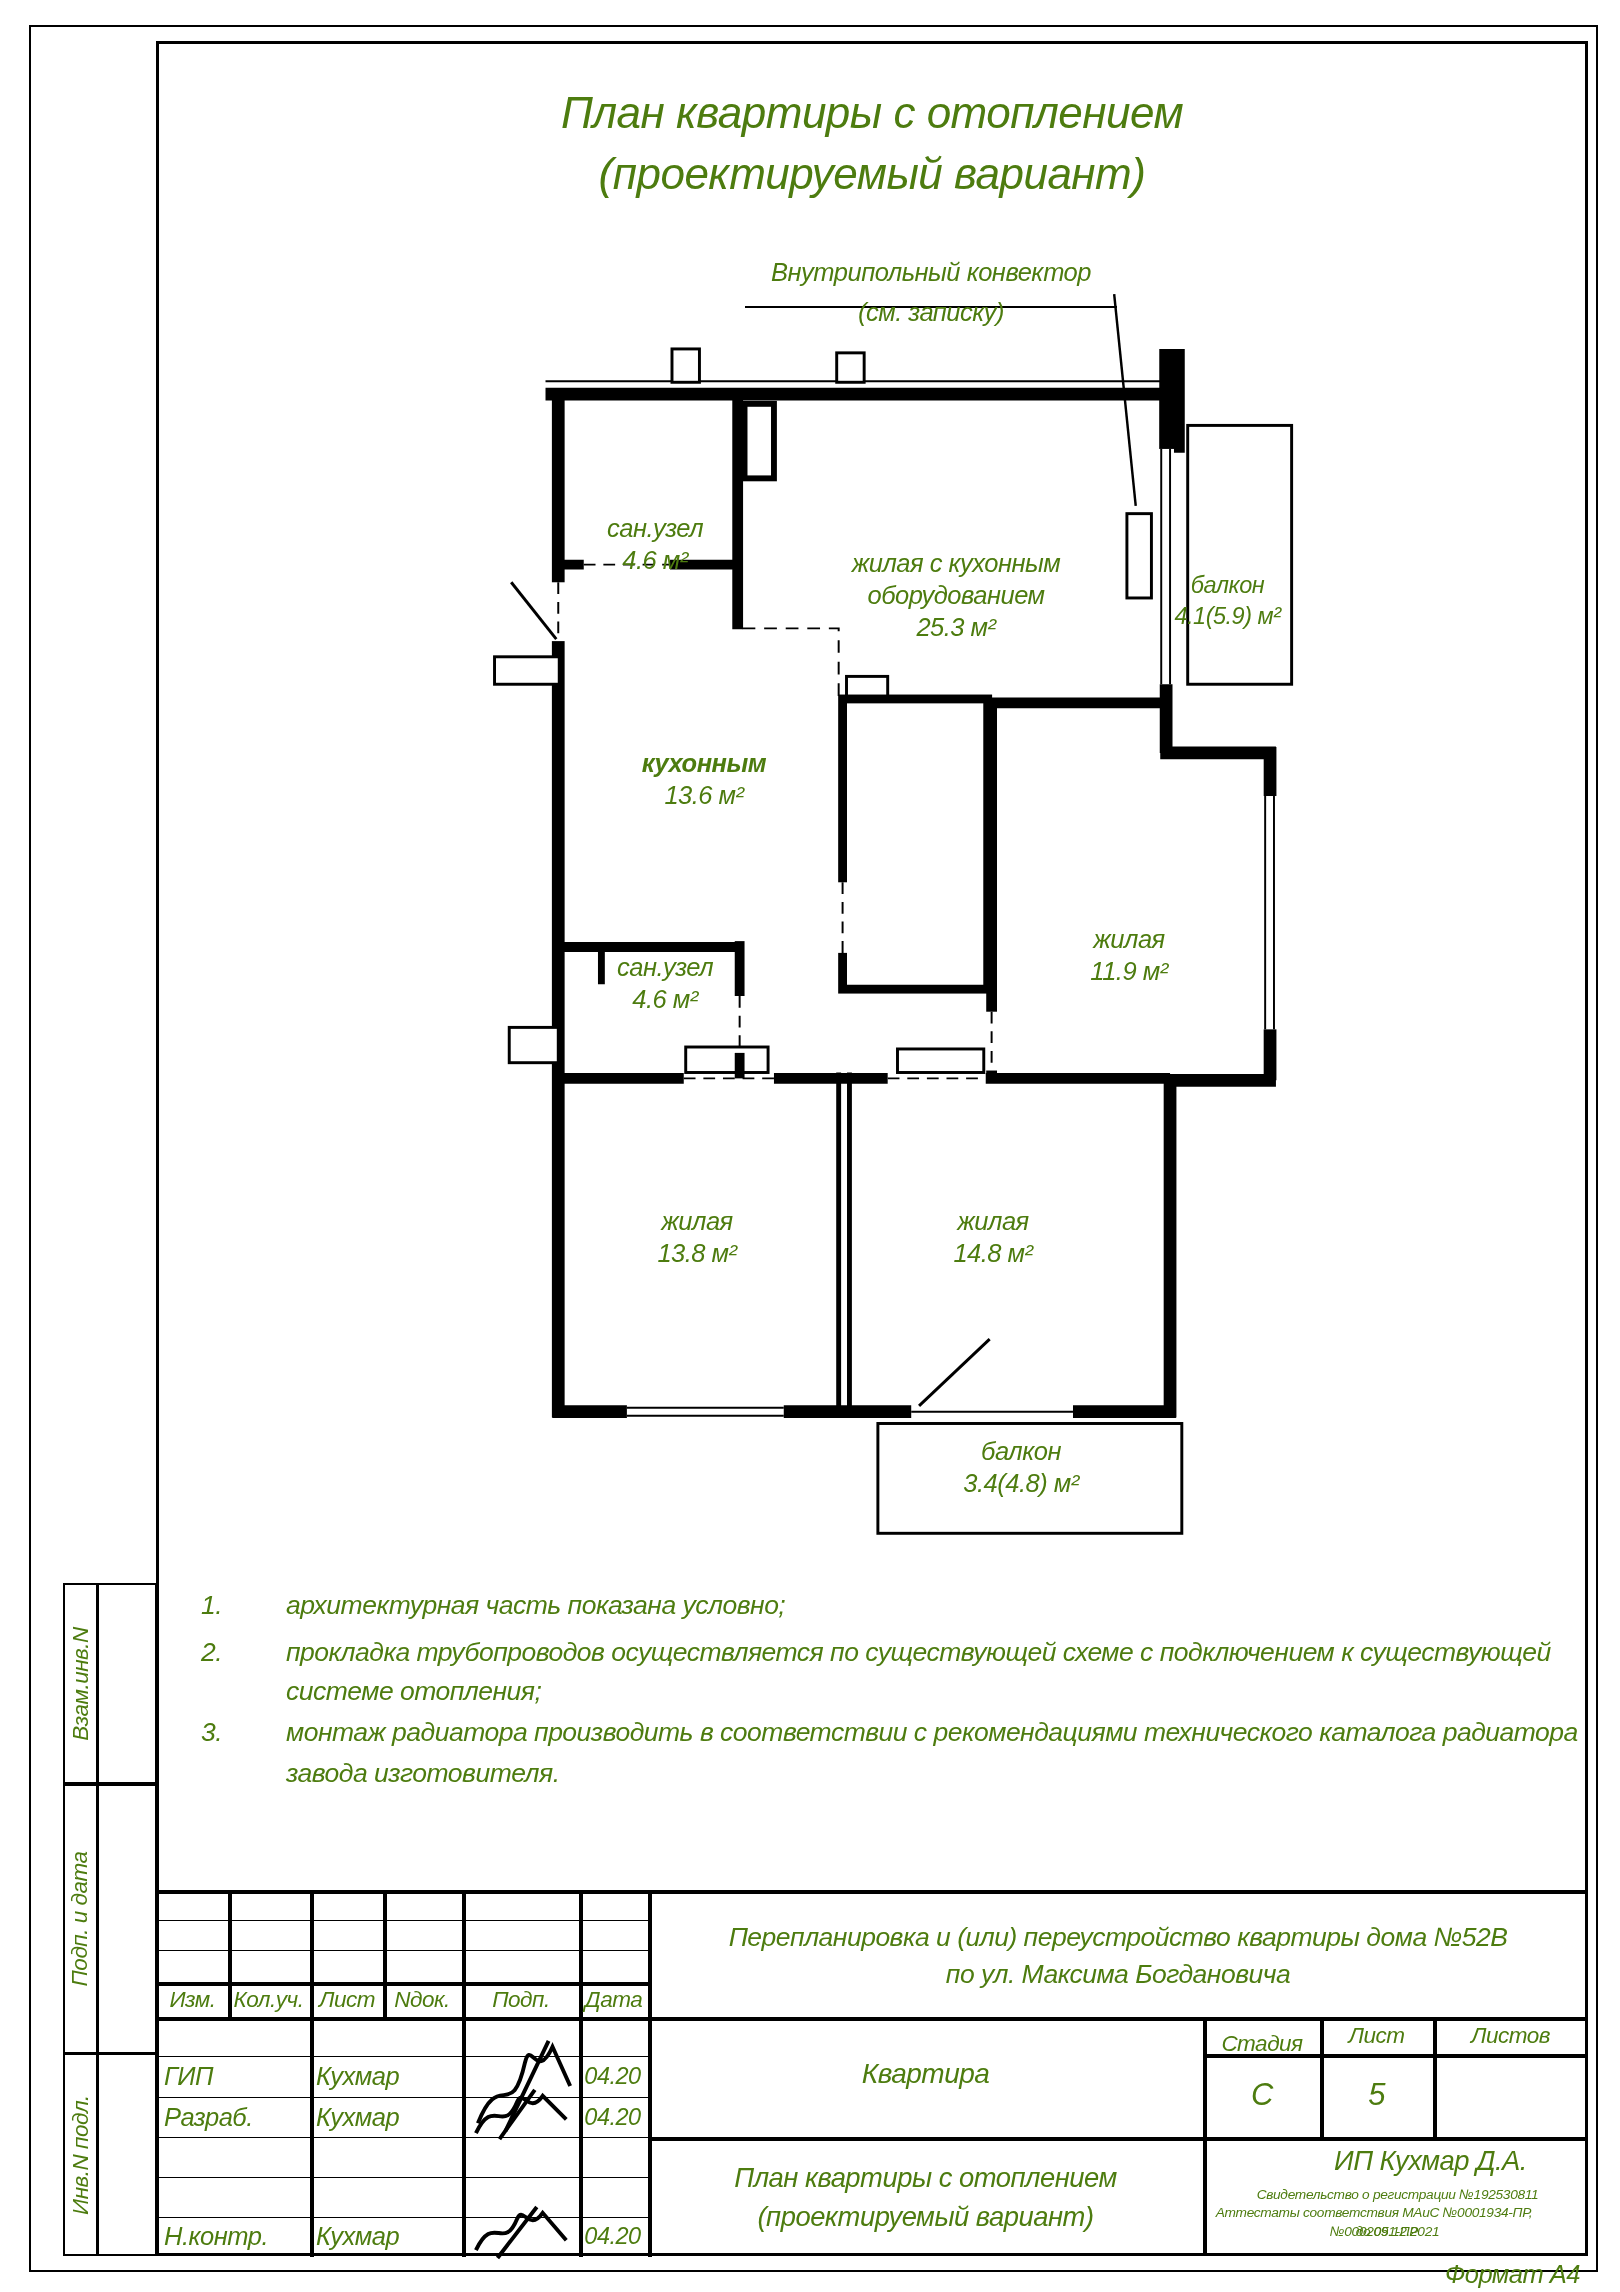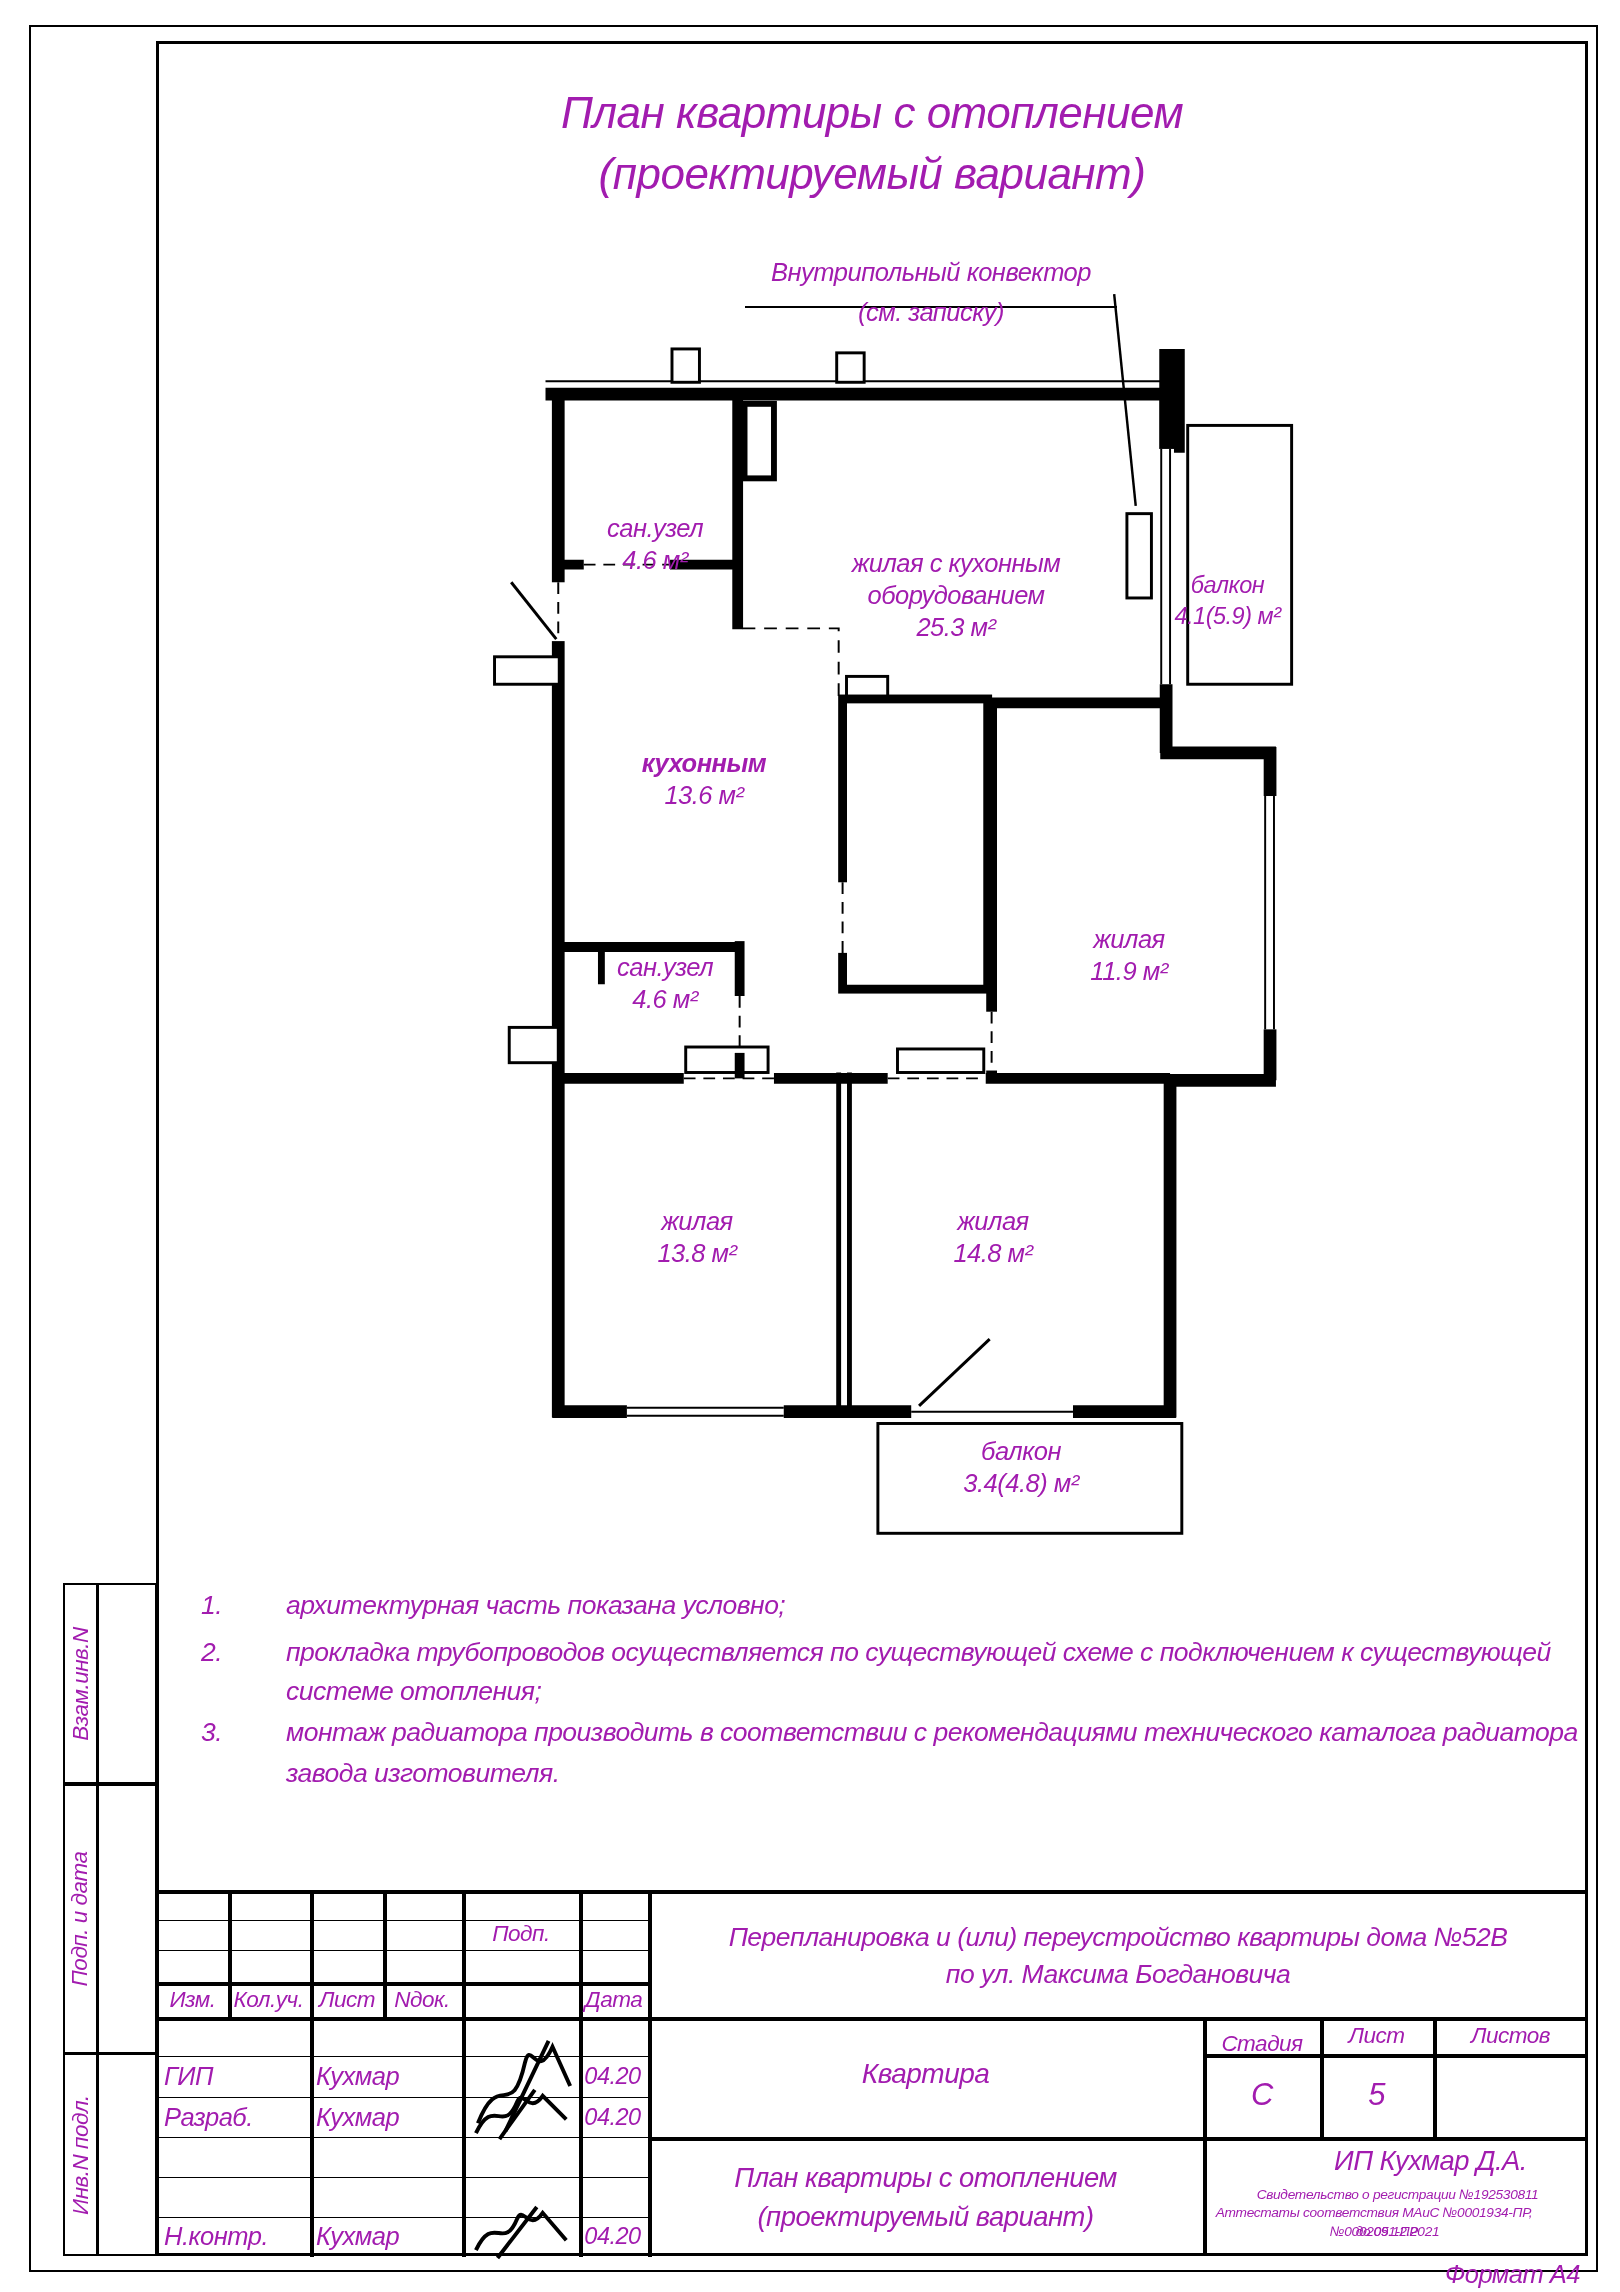--- a/index.html
+++ b/index.html
@@ -1,17 +1,17 @@
 <!DOCTYPE html>
 <html><head>
 <meta charset="utf-8">
 <style>
   html,body{margin:0;padding:0;background:#888;}
   .page{position:relative;width:1620px;height:2293px;background:#fff;overflow:hidden;
-        font-family:"Liberation Sans",sans-serif;color:#a21caf;font-style:italic;letter-spacing:-0.5px;}
+        font-family:"Liberation Sans",sans-serif;color:#4d7c0f;font-style:italic;letter-spacing:-0.5px;}
   .abs{position:absolute;}
   .frame{position:absolute;box-sizing:border-box;border:2px solid #000;}
   .mainframe{position:absolute;box-sizing:border-box;border:3.9px solid #000;}
   .ln{position:absolute;background:#000;}
   .ctr{text-align:center;}
   .title{font-size:44px;line-height:61px;}
   .callout{font-size:25.5px;line-height:31px;}
   .room{position:absolute;text-align:center;font-size:25.5px;line-height:32px;}
   .room .nm{display:block;}
   .room .ar{display:block;}
@@ -206,21 +206,21 @@
   <div class="ln" style="left:579px;top:1890px;width:3.9px;height:367px;"></div>
   <div class="ln" style="left:648px;top:1890px;width:3.9px;height:367px;"></div>
   <div class="ln" style="left:1203px;top:2017px;width:3.9px;height:239px;"></div>
   <div class="ln" style="left:1320px;top:2017px;width:3.9px;height:120px;"></div>
   <div class="ln" style="left:1433px;top:2017px;width:3.9px;height:120px;"></div>
 
   <div class="tb-h" style="left:156px;top:1982px;width:73px;height:35px;">Изм.</div>
   <div class="tb-h" style="left:228px;top:1982px;width:81px;height:35px;">Кол.уч.</div>
   <div class="tb-h" style="left:310px;top:1982px;width:74px;height:35px;">Лист</div>
   <div class="tb-h" style="left:383px;top:1982px;width:78px;height:35px;">Nдок.</div>
-  <div class="tb-h" style="left:462px;top:1908px;width:118px;height:52px;">Подп.</div>
+  <div class="tb-h" style="left:462px;top:1974px;width:118px;height:52px;">Подп.</div>
   <div class="tb-h" style="left:579px;top:1982px;width:69px;height:35px;">Дата</div>
 
   <div class="tb-cell" style="left:164px;top:2056px;width:142px;height:40px;">ГИП</div>
   <div class="tb-cell" style="left:316px;top:2056px;width:142px;height:40px;">Кухмар</div>
   <div class="tb-date" style="left:581px;top:2056px;width:63px;height:40px;">04.20</div>
   <div class="tb-cell" style="left:164px;top:2097px;width:142px;height:40px;">Разраб.</div>
   <div class="tb-cell" style="left:316px;top:2097px;width:142px;height:40px;">Кухмар</div>
   <div class="tb-date" style="left:581px;top:2097px;width:63px;height:40px;">04.20</div>
   <div class="tb-cell" style="left:164px;top:2217px;width:142px;height:39px;">Н.контр.</div>
   <div class="tb-cell" style="left:316px;top:2217px;width:142px;height:39px;">Кухмар</div>

